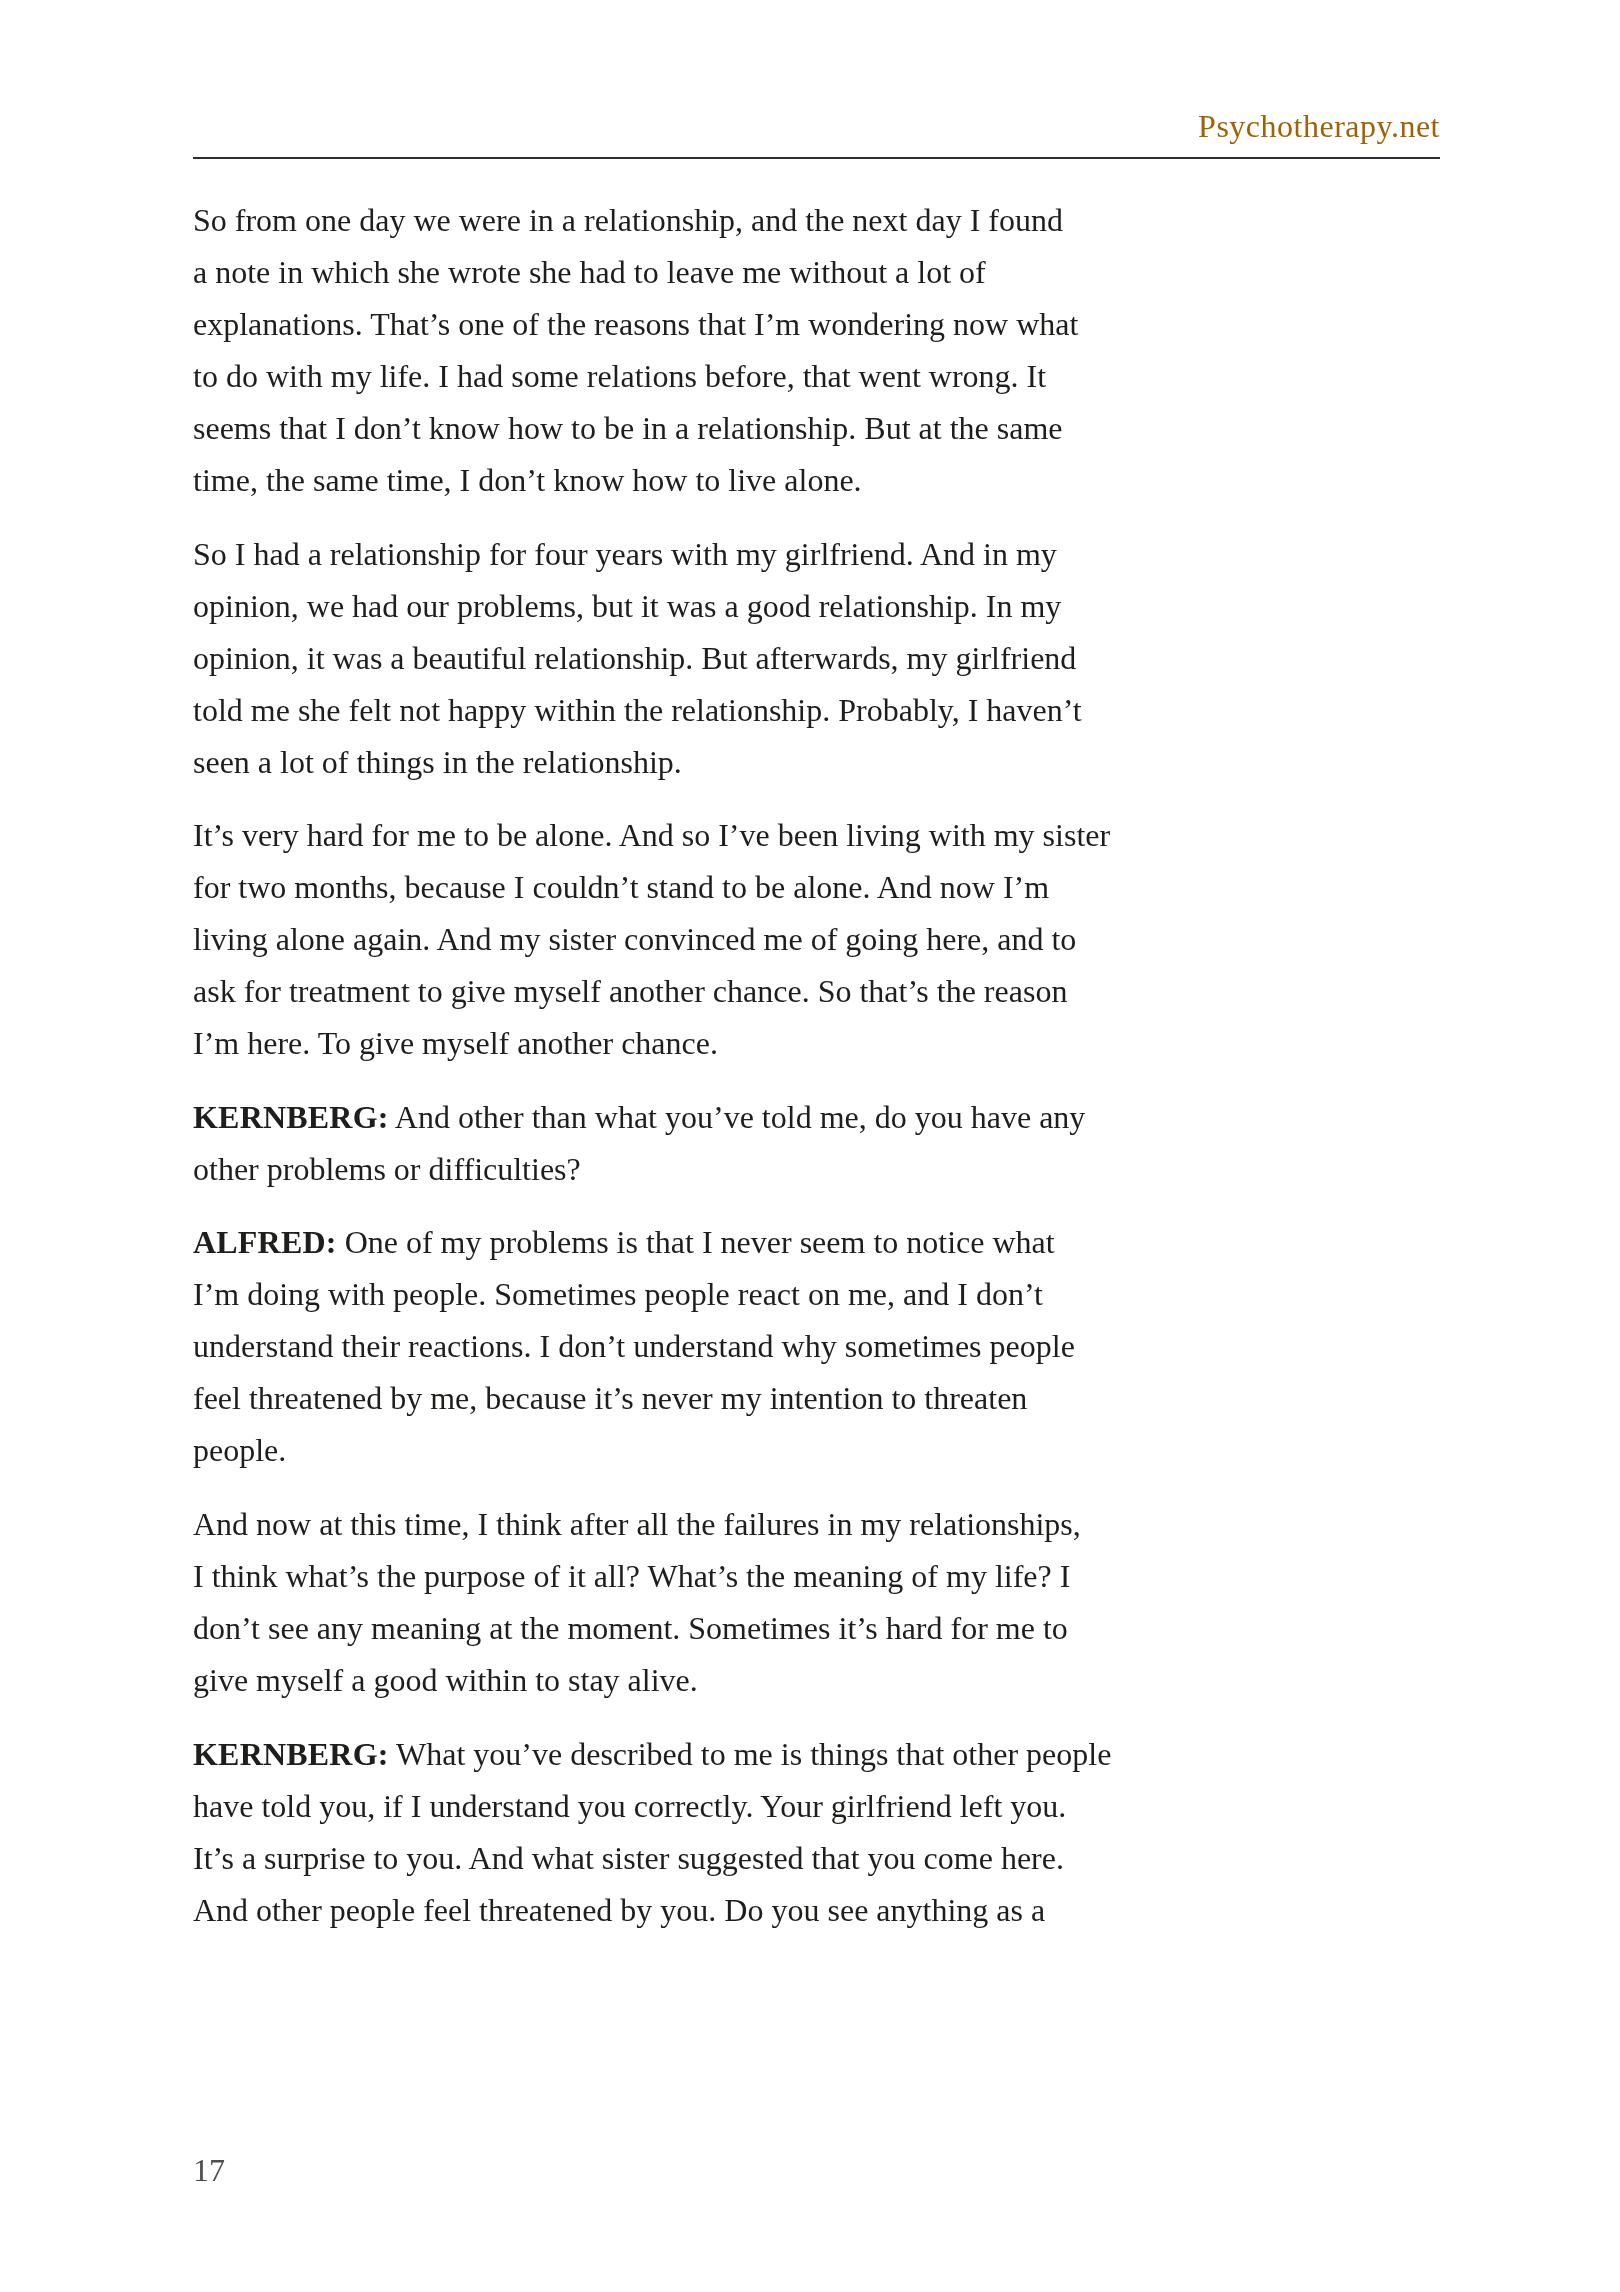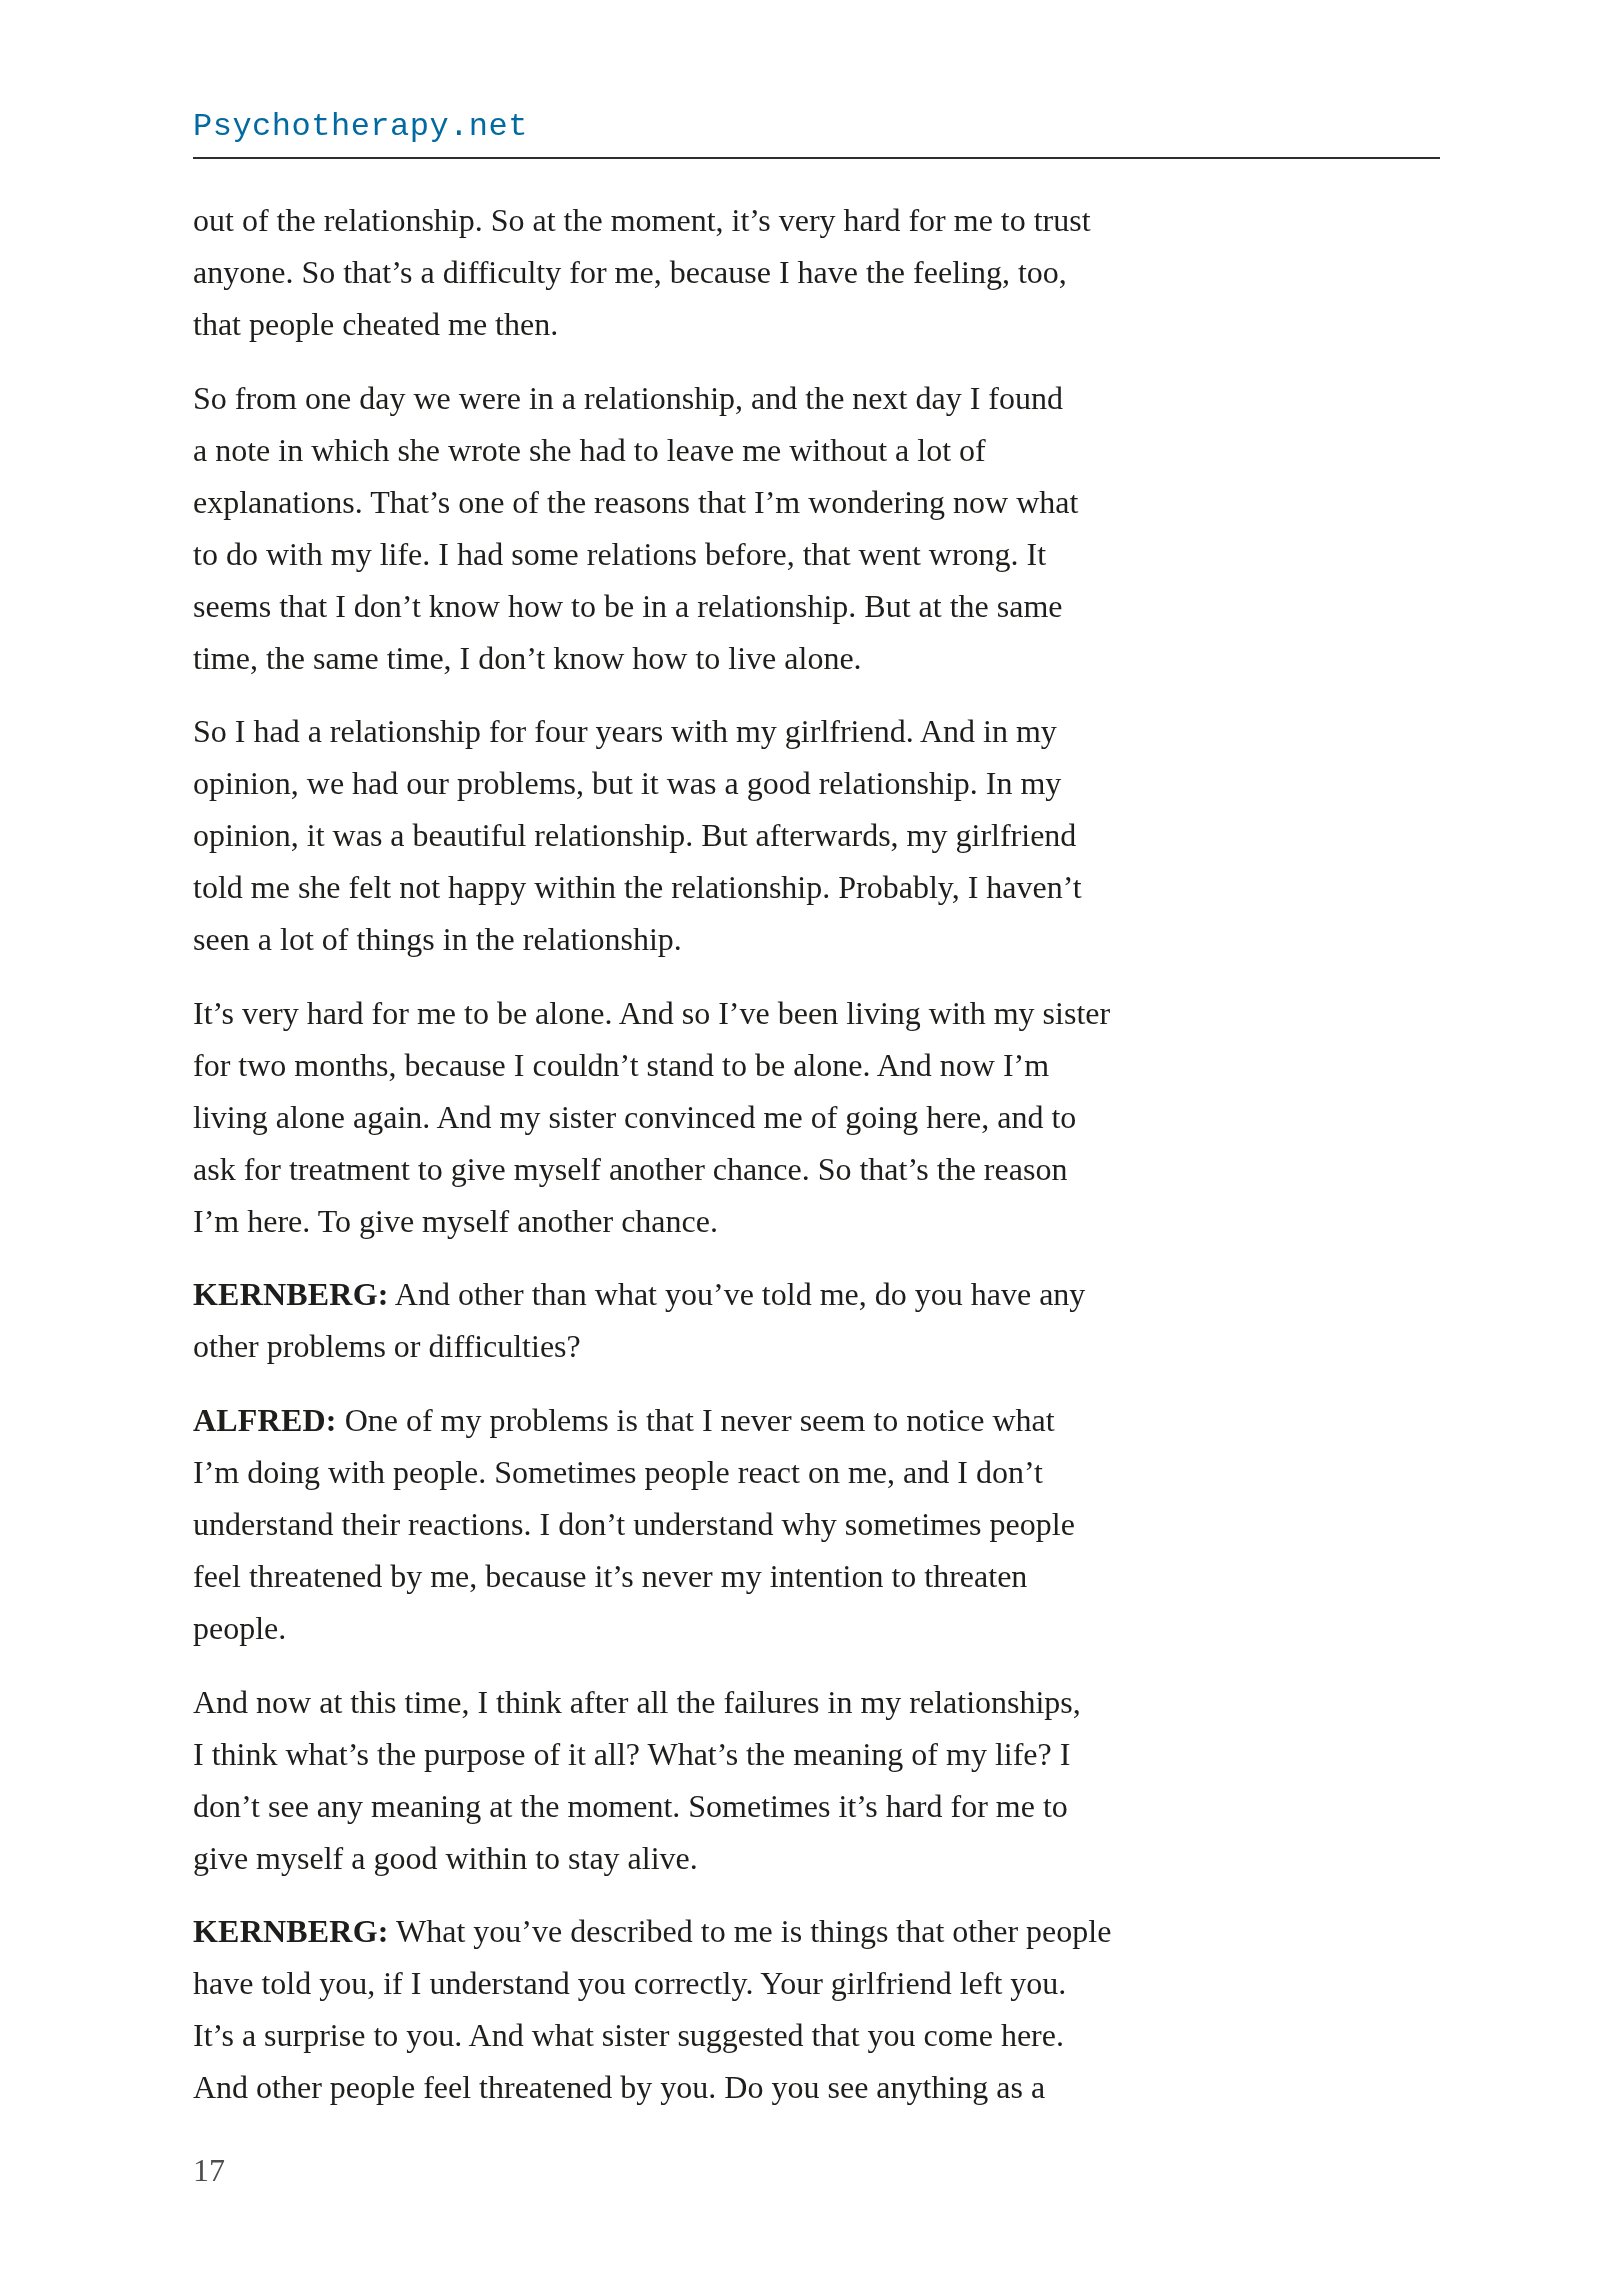--- a/index.html
+++ b/index.html
@@ -12,24 +12,25 @@
     width: 1620px;
     height: 2293px;
     background: #ffffff;
     overflow: hidden;
   }
   .header {
     position: absolute;
     left: 193px;
     width: 1247px;
     top: 104px;
-    font-family: Liberation Mono, monospace;
+    text-align: right;
+    font-family: Liberation Serif, serif;
     font-size: 32px;
     letter-spacing: 0.5px;
-    color: #0369a1;
+    color: #a16207;
     line-height: 45px;
   }
   .rule {
     position: absolute;
     left: 193px;
     width: 1247px;
     top: 157px;
     height: 0;
     border-top: 2.9px solid #2d2d2b;
   }
@@ -68,23 +69,20 @@
 </head>
 <body>
 
 <div class="page">
 
   <div class="header">Psychotherapy.net</div>
 
   <div class="rule"></div>
 
   <div class="body-col">
-      <p class="para"><span class="para-text">out of the relationship. So at the moment, it’s very hard for me to trust
-anyone. So that’s a difficulty for me, because I have the feeling, too,
-that people cheated me then.</span></p>
       <p class="para"><span class="para-text">So from one day we were in a relationship, and the next day I found
 a note in which she wrote she had to leave me without a lot of
 explanations. That’s one of the reasons that I’m wondering now what
 to do with my life. I had some relations before, that went wrong. It
 seems that I don’t know how to be in a relationship. But at the same
 time, the same time, I don’t know how to live alone.</span></p>
       <p class="para"><span class="para-text">So I had a relationship for four years with my girlfriend. And in my
 opinion, we had our problems, but it was a good relationship. In my
 opinion, it was a beautiful relationship. But afterwards, my girlfriend
 told me she felt not happy within the relationship. Probably, I haven’t

